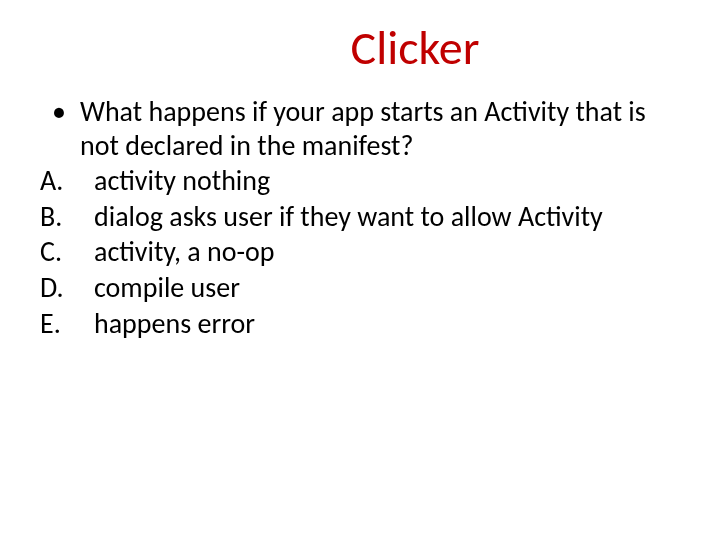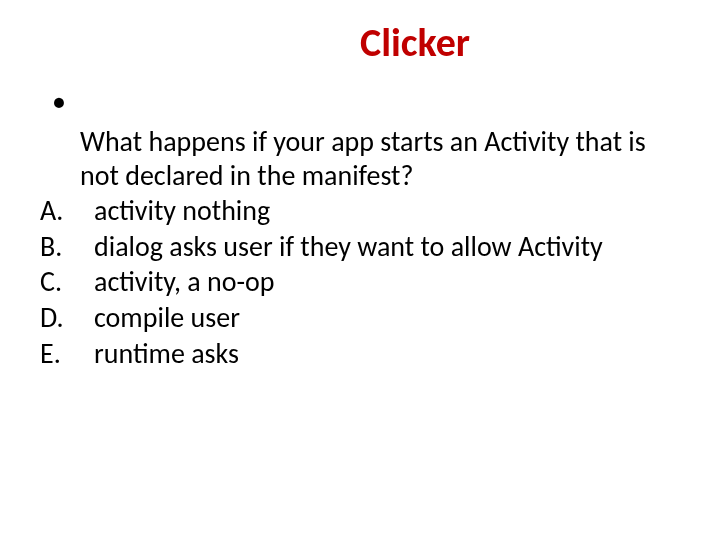--- a/index.html
+++ b/index.html
@@ -13,22 +13,22 @@
     overflow: hidden;
   }
   .slide {
     width: 720px;
     height: 540px;
     box-sizing: border-box;
     padding: 18px 40px 0 40px;
   }
   .title {
     text-align: center;
-    font-size: 40px;
-    font-weight: 700;
+    font-size: 48px;
+    font-weight: 400;
     color: #c00000;
     margin: 0 0 18px 0;
     padding-left: 110px;
   }
   .body {
     font-size: 28px;
     line-height: 1.2;
   }
   .bullet-row {
     display: flex;
@@ -37,21 +37,20 @@
   }
   .bullet-marker {
     width: 40px;
     flex: 0 0 40px;
     text-align: left;
     padding-left: 12px;
     box-sizing: border-box;
   }
   .bullet-text {
     flex: 1;
-    margin-top: 40px;
   }
   .option-row {
     display: flex;
     align-items: flex-start;
     margin-bottom: 2px;
   }
   .option-letter {
     width: 54px;
     flex: 0 0 54px;
     text-align: left;
@@ -89,17 +88,17 @@
       <div class="option-text">activity, a no-op</div>
     </div>
 
     <div class="option-row">
       <div class="option-letter">D.</div>
       <div class="option-text">compile user</div>
     </div>
 
     <div class="option-row">
       <div class="option-letter">E.</div>
-      <div class="option-text">runtime asks</div>
+      <div class="option-text">happens error</div>
     </div>
 
   </div>
 </div>
 
 </body></html>

